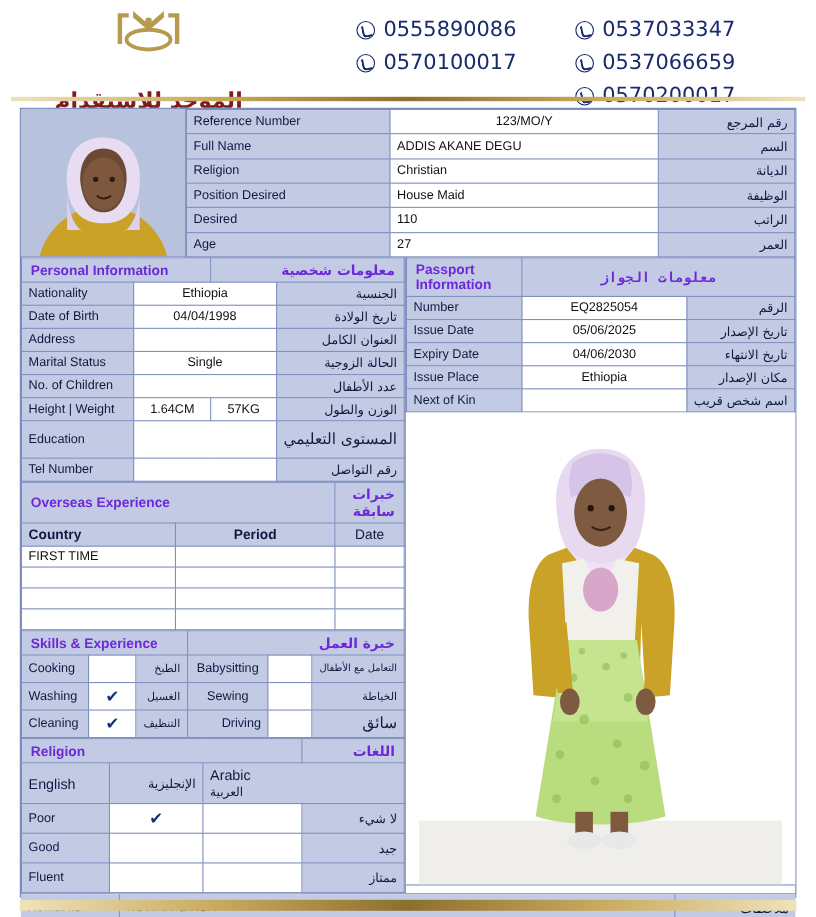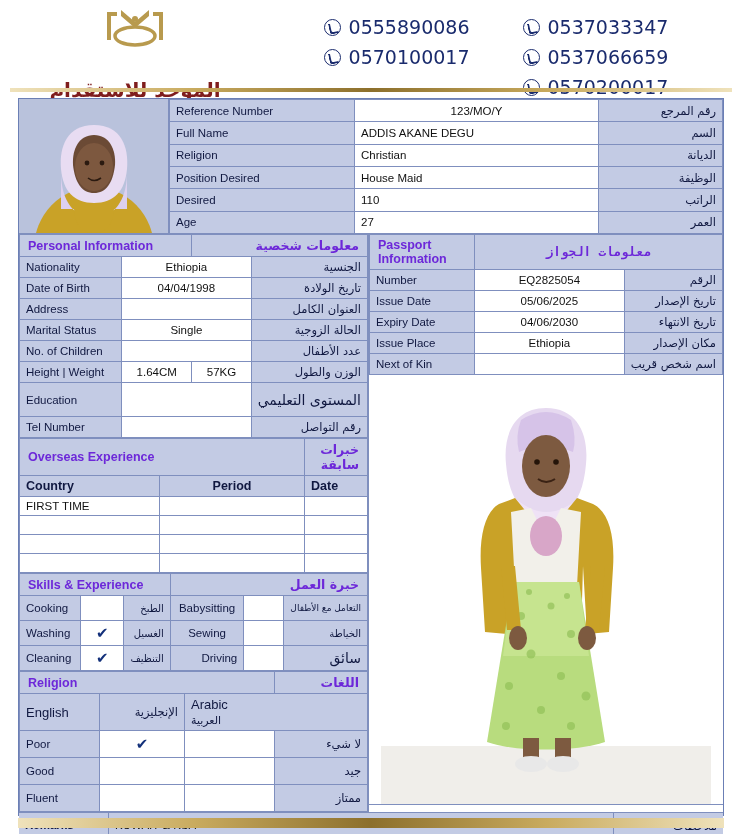--- a/index.html
+++ b/index.html
@@ -373,21 +373,21 @@
 
         <table class="fulltbl">
           <tbody>
             <tr>
               <td class="sect" colspan="2">Overseas Experience</td>
               <td class="sect" style="text-align:right;direction:rtl;font-family:'DejaVu Sans',sans-serif;">خبرات سابقة</td>
             </tr>
             <tr>
               <td class="lbl" style="width:140px;font-weight:bold;font-size:12.5px">Country</td>
               <td class="lbl" style="width:145px;font-weight:bold;font-size:12.5px;text-align:center">Period</td>
-              <td class="lbl" style="font-weight:bold;font-size:12.5px;text-align:left">Date</td>
+              <td class="lbl" style="font-weight:normal;font-size:12.5px;text-align:center">Date</td>
             </tr>
             <tr>
               <td class="val">FIRST TIME</td>
               <td class="val center"></td>
               <td class="val center"></td>
             </tr>
             <tr>
               <td class="val"></td>
               <td class="val center"></td>
               <td class="val center"></td>

